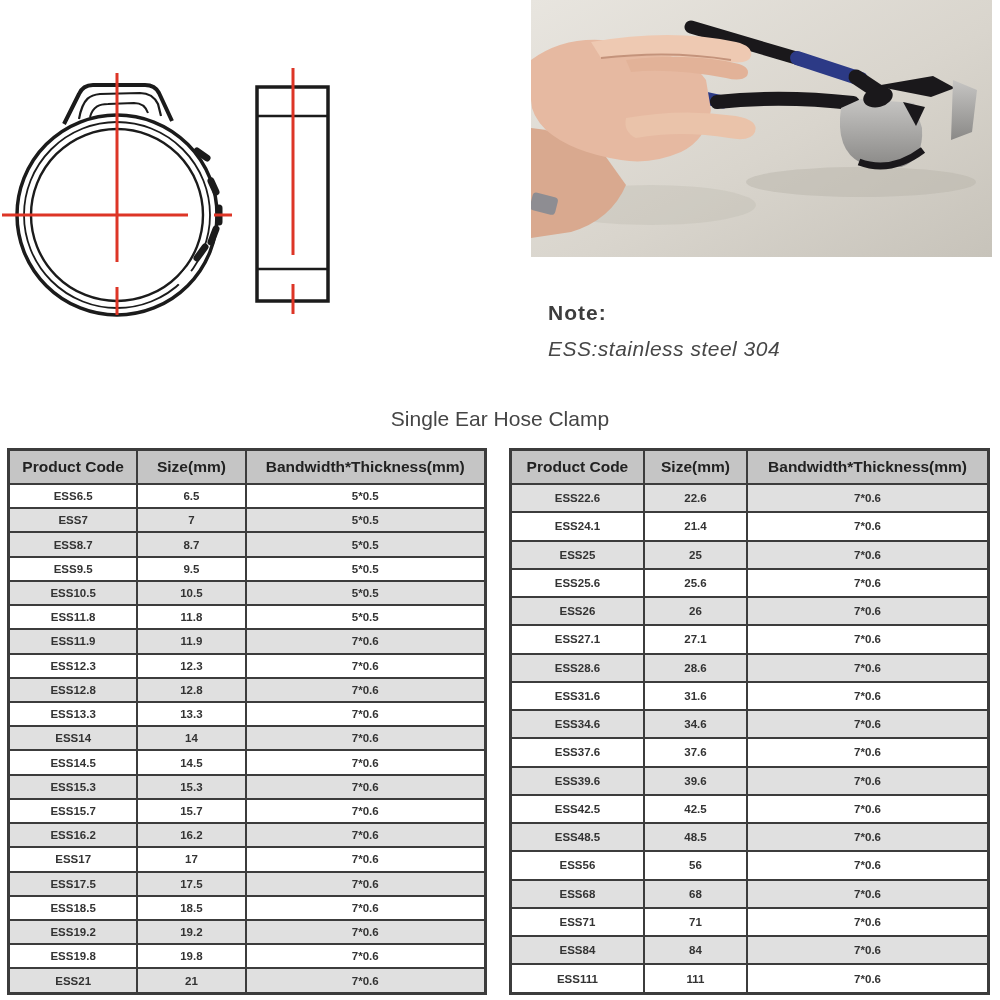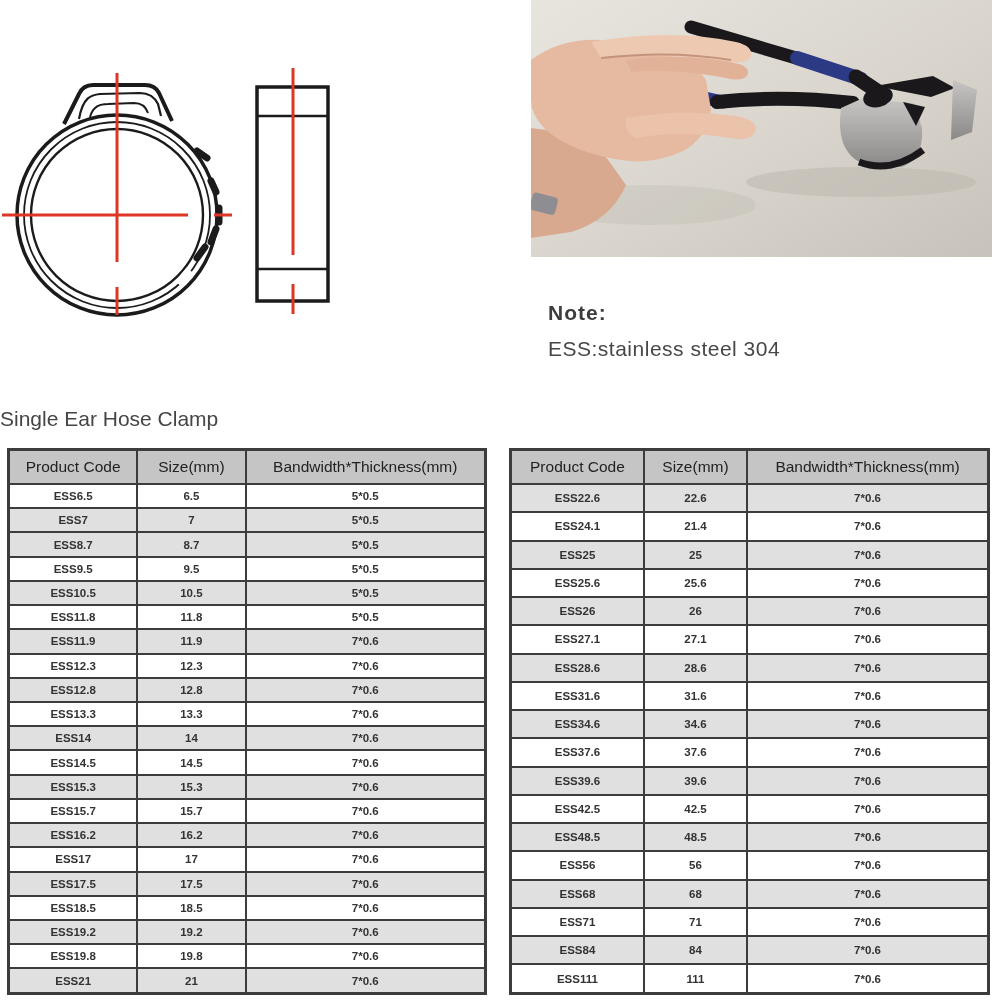--- a/index.html
+++ b/index.html
@@ -24,33 +24,33 @@
   #photo-svg{position:absolute;left:531px;top:0;}
 
   .dark-line{stroke:var(--line-dark);fill:none;}
   .red-line{stroke:var(--accent-red);stroke-width:3;fill:none;}
   .dark-fill{fill:var(--pliers-black);}
   .blue-stroke{stroke:var(--pliers-blue);fill:none;}
   .skin{fill:var(--skin-tone);}
 
   .note{position:absolute;left:527px;top:301px;color:#3d3d3d;margin-left:21px;}
   .note-label{font-weight:bold;font-size:21px;letter-spacing:1px;}
-  .note-text{margin-top:12px;font-size:21px;letter-spacing:.5px;color:#474747;}
-
-  .page-title{position:absolute;top:407px;left:0;width:1000px;
+  .note-text{margin-top:12px;font-size:21px;letter-spacing:.5px;color:#474747;font-style:italic;}
+
+  .page-title{position:absolute;top:407px;left:0;width:1000px;text-align:center;
     font-size:21px;color:#454545;}
 
   .tbl-wrap{position:absolute;top:448px;}
   .tbl-left{left:7px;width:480px;}
   .tbl-right{left:509px;width:481px;}
   table.spec{border-collapse:collapse;table-layout:fixed;width:100%;height:547px;
     background:var(--table-row-bg);border:3px solid var(--table-border);}
   table.spec th,table.spec td{border:2px solid var(--table-border);text-align:center;
     overflow:hidden;white-space:nowrap;}
-  table.spec th{background:var(--table-header-bg);font-size:15.5px;font-weight:normal;
+  table.spec th{background:var(--table-header-bg);font-size:15.5px;font-weight:bold;
     height:30px;color:#222;}
   table.spec td{font-size:11.5px;font-weight:600;color:var(--text-dark);}
   table.spec tr.alt td{background:var(--table-row-alt-bg);}
 </style>
 </head>
 <body>
 
 <div class="stage">
 
   <svg id="diagram-svg" width="360" height="340" viewBox="0 0 360 340">

